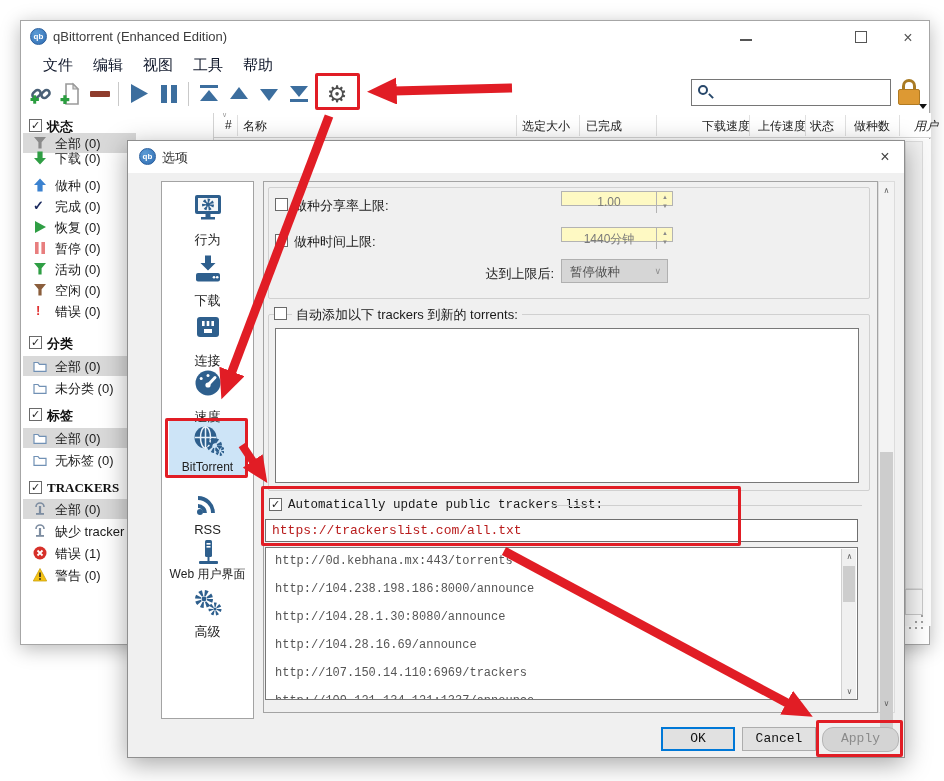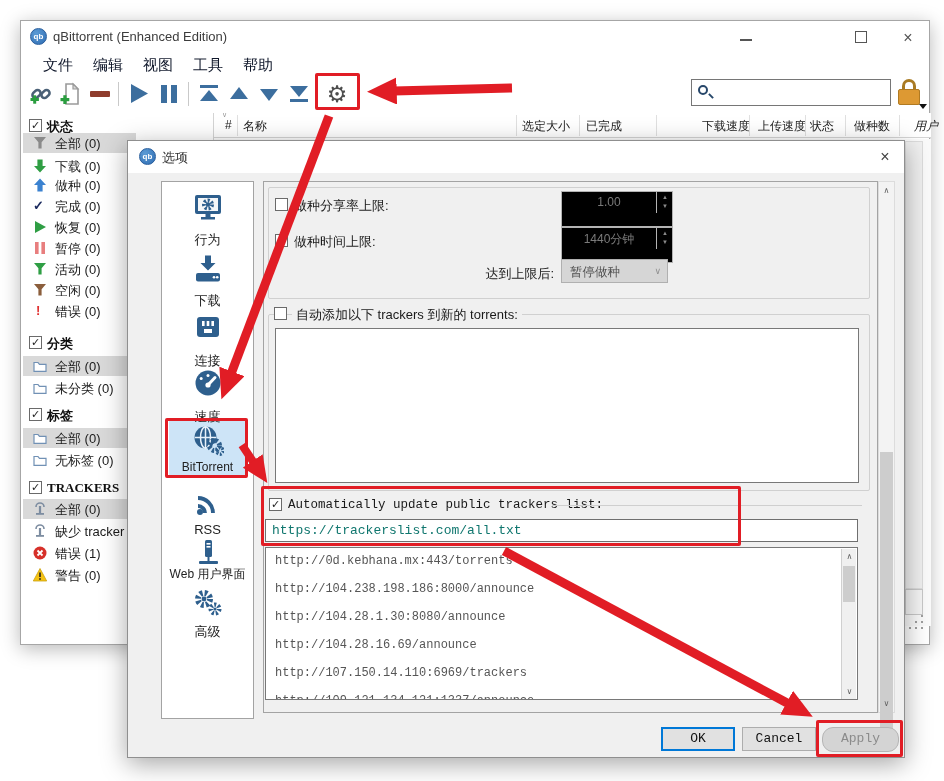--- a/index.html
+++ b/index.html
@@ -71,30 +71,30 @@
   .nav-icon{position:absolute;left:64px;width:32px;height:32px;}
   .nav-label{position:absolute;left:33px;width:93px;text-align:center;font-size:13px;color:#222;}
   .nav-sel{position:absolute;left:41px;top:279px;width:78px;height:58px;background:#cde4f7;}
   .content{position:absolute;left:135px;top:40px;width:615px;height:532px;background:#f0f0f0;border:1px solid #a3a3a3;}
   .dlg-vscroll{position:absolute;left:750px;top:40px;width:17px;height:532px;background:#f3f3f3;border:1px solid #dcdcdc;}
   .scroll-arrow{position:absolute;left:0;width:15px;text-align:center;font-size:8px;color:#606060;}
   .dlg-thumb{position:absolute;left:1px;top:270px;width:13px;height:278px;background:#cdcdcd;}
 
   .groupbox{position:absolute;border:1px solid #d0d0d0;border-radius:2px;}
   .fldlabel{position:absolute;font-size:13px;color:#1a1a1a;white-space:nowrap;}
-  .spin{position:absolute;width:112px;height:36px;background:#000000;border:1px solid #b3b3b3;}
+  .spin{position:absolute;width:112px;height:15px;background:#fef9c3;border:1px solid #b3b3b3;}
   .spin .val{position:absolute;left:0;top:3px;width:94px;text-align:center;font-size:12px;color:#7a7a7a;}
   .spin .btns{position:absolute;right:0;top:0;width:16px;height:21px;border-left:1px solid #b3b3b3;}
   .spin .btns span{position:absolute;left:0;width:16px;text-align:center;font-size:6px;color:#8a8a8a;}
   .ddown{position:absolute;width:107px;height:24px;background:#d6d6d6;border:1px solid #b0b0b0;}
   .ddown .val{position:absolute;left:8px;top:4px;font-size:12.5px;color:#4f4f4f;}
   .ddown .chev{position:absolute;right:6px;top:6px;font-size:9px;color:#8f8f8f;}
   .legendbg{background:#f0f0f0;padding:0 4px;}
   .bigtextarea{position:absolute;background:#fff;border:1px solid #787878;}
-  .urlinput{position:absolute;background:#fff;border:1px solid #6f6f6f;font-size:13px;color:#0f766e;padding:3px 6px;white-space:nowrap;overflow:hidden;}
+  .urlinput{position:absolute;background:#fff;border:1px solid #6f6f6f;font-size:13px;color:#b91c1c;padding:3px 6px;white-space:nowrap;overflow:hidden;}
   .trk-list{position:absolute;background:#fff;border:1px solid #787878;overflow:hidden;}
   .trk-line{position:absolute;left:9px;font-size:12px;color:#555;white-space:nowrap;}
   .list-vscroll{position:absolute;right:1px;top:1px;width:15px;height:151px;background:#f0f0f0;border-left:1px solid #d0d0d0;}
   .list-thumb{position:absolute;left:1px;top:17px;width:12px;height:36px;background:#cdcdcd;}
   .btn{position:absolute;width:74px;height:24px;background:#e1e1e1;border:1px solid #adadad;
      font-family:"Liberation Mono",monospace;font-size:13px;color:#111;text-align:center;line-height:22px;}
   .btn-ok{border:2px solid #0078d7;line-height:20px;}
   .btn-apply{background:#d4d4d4;border:1px solid #b5b5b5;color:#8b8b8b;width:77px;height:25px;}
 
   
@@ -235,21 +235,21 @@
       <div class="sb-header" style="top:4px;">
         <span class="cb"><span>✓</span></span>
         <span class="t">状态</span>
       </div>
       <div class="sb-row sel" style="top:20px;">
         <svg class="si" viewBox="0 0 14 14">
             <polygon points="1,1 13,1 8.6,6.3 8.6,12.5 5.4,12.5 5.4,6.3" fill="#8a8a8a"></polygon>
           </svg>
         <span class="lab">全部 (0)</span>
       </div>
-      <div class="sb-row" style="top:43px;">
+      <div class="sb-row" style="top:35px;">
         <svg class="si" viewBox="0 0 14 14">
             <polygon points="7,13.5 1,7 4.4,7 4.4,0.5 9.6,0.5 9.6,7 13,7" fill="#2f9e44"></polygon>
           </svg>
         <span class="lab">下载 (0)</span>
       </div>
       <div class="sb-row" style="top:62px;">
         <svg class="si" viewBox="0 0 14 14">
             <polygon points="7,0.5 13,7 9.6,7 9.6,13.5 4.4,13.5 4.4,7 1,7" fill="#3b82d0"></polygon>
           </svg>
         <span class="lab">做种 (0)</span>

